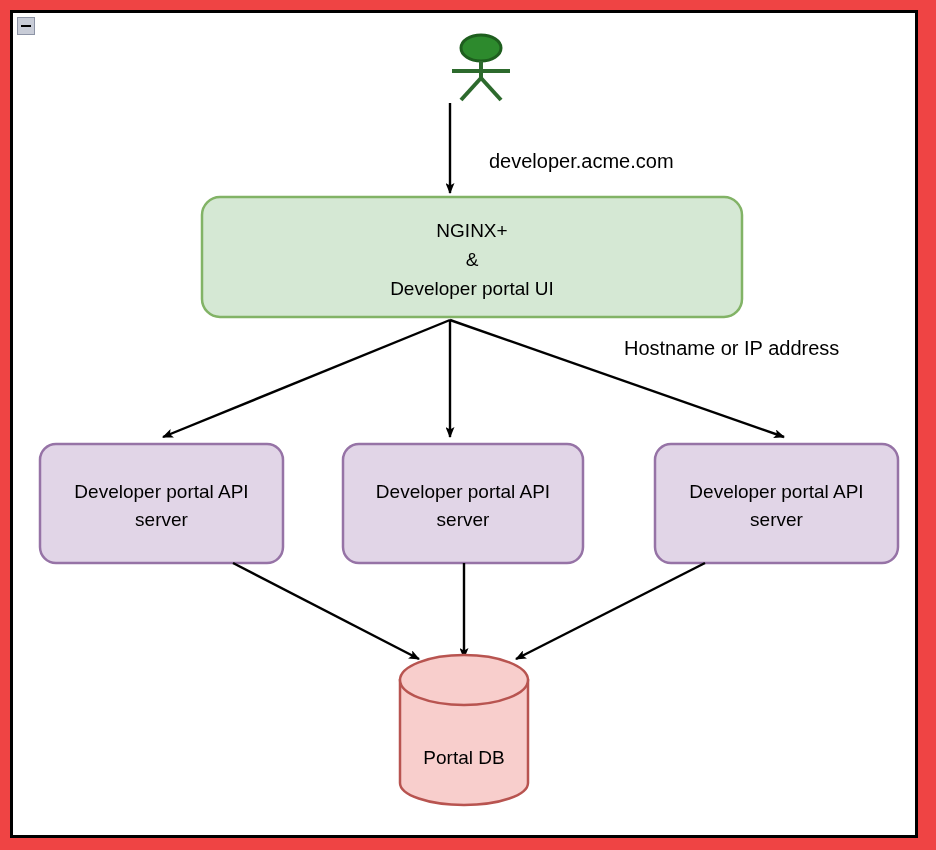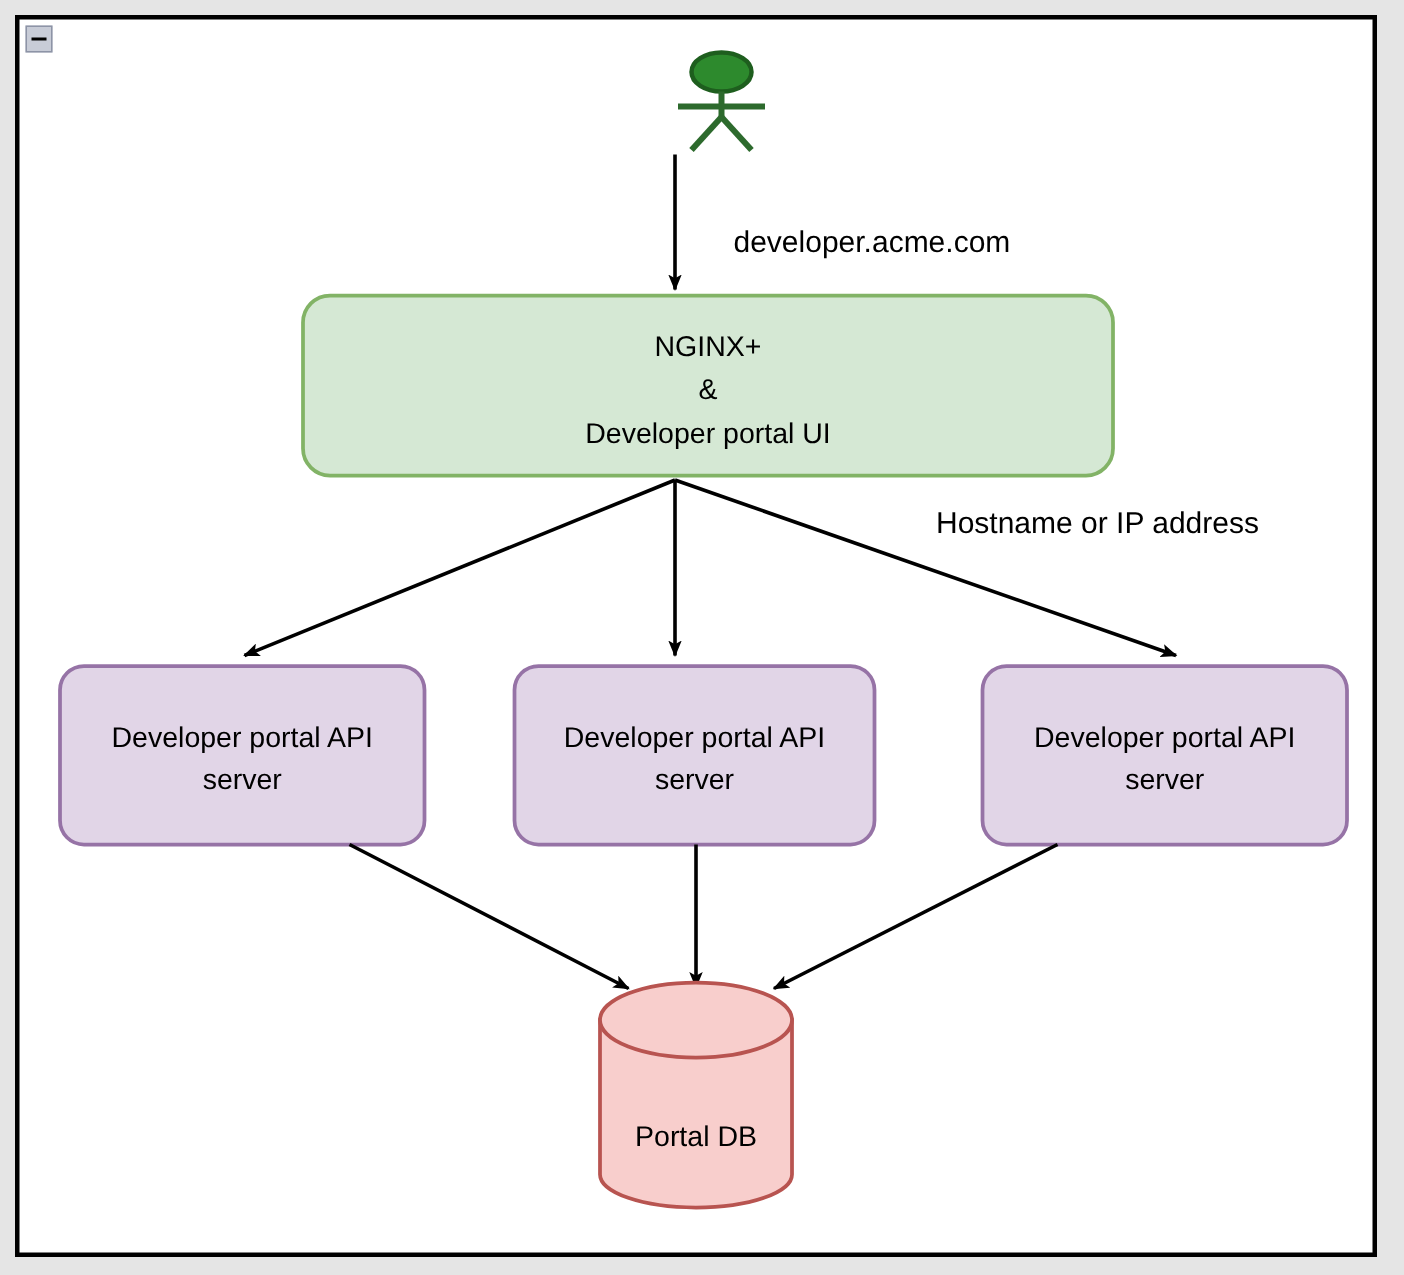--- a/index.html
+++ b/index.html
@@ -5,21 +5,21 @@
   html, body {
     margin: 0;
     padding: 0;
     background: #ffffff;
     font-family: "Liberation Sans", sans-serif;
   }
   #canvas {
     position: relative;
     width: 936px;
     height: 850px;
-    background: #e5e5e5;
+    background: #ef4444;
     overflow: hidden;
   }
   .frame {
     position: absolute;
     left: 10px;
     top: 10px;
     width: 908px;
     height: 828px;
     border: 3px solid #000000;
     box-sizing: border-box;

